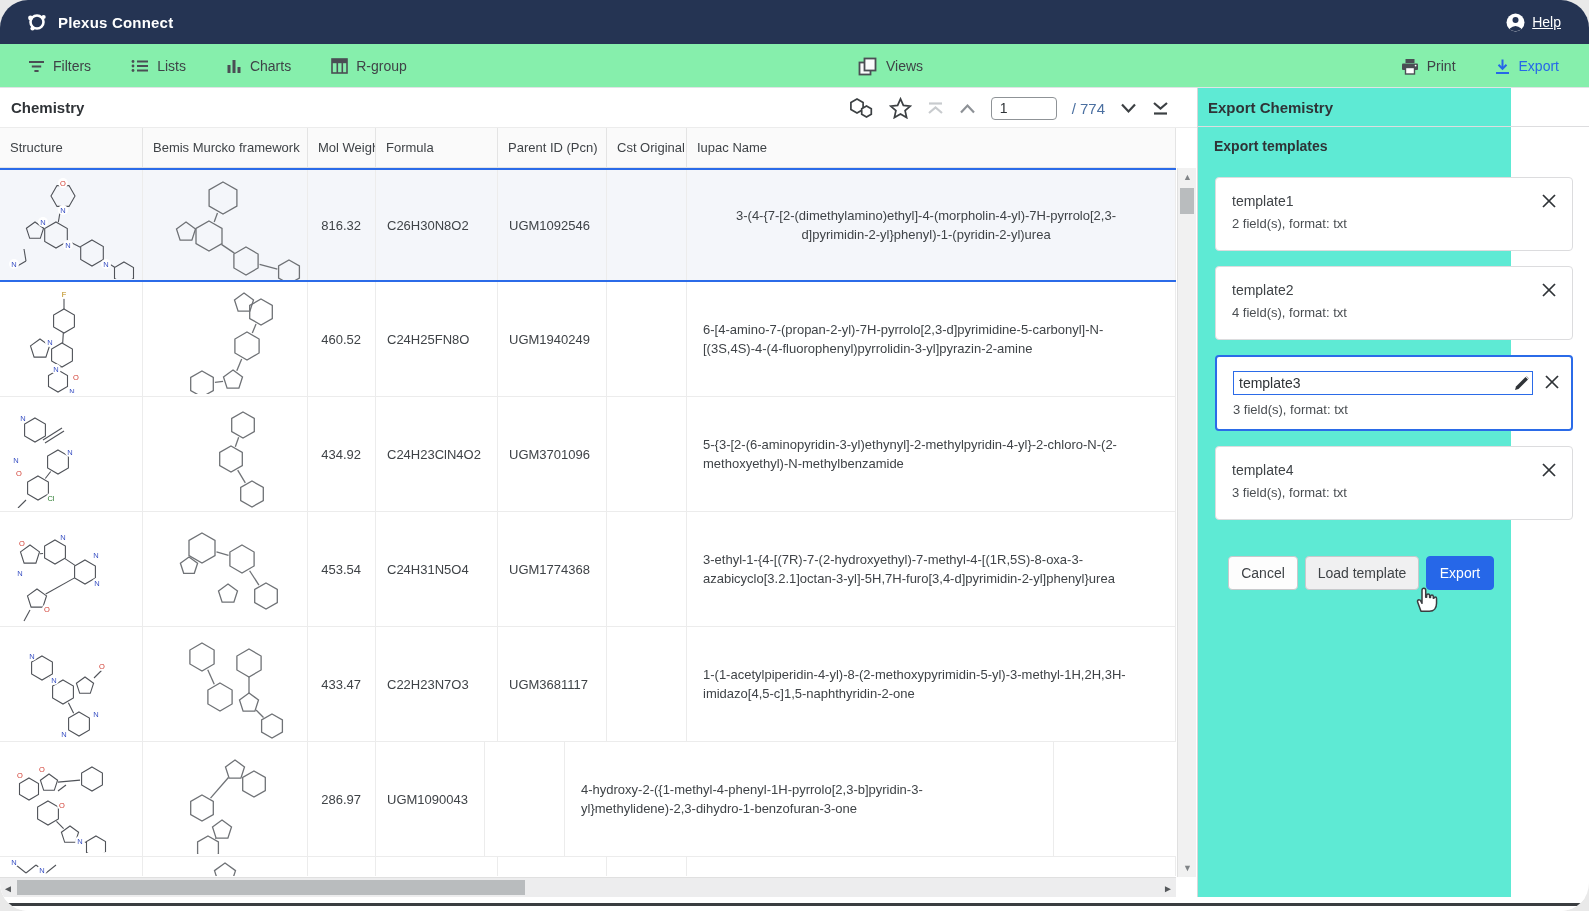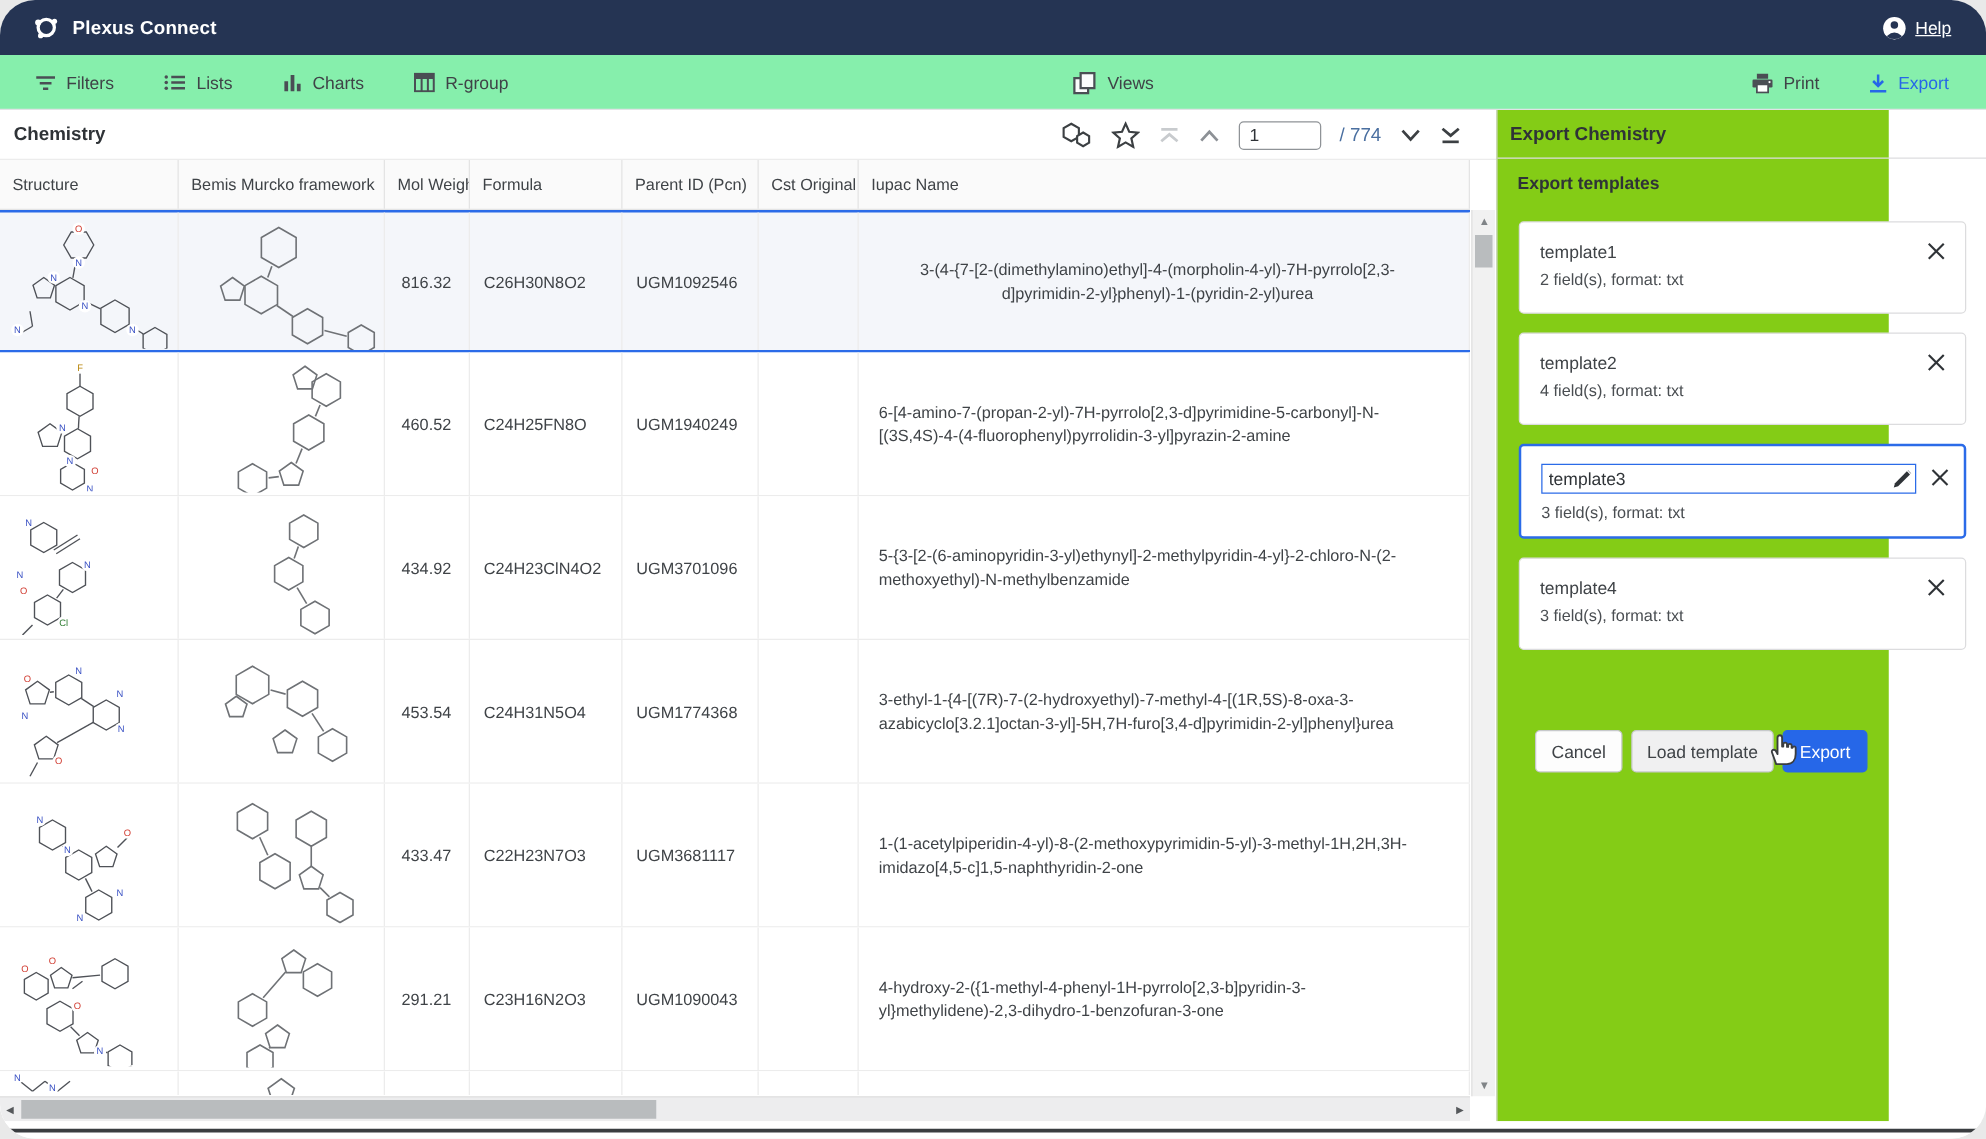--- a/index.html
+++ b/index.html
@@ -52,37 +52,37 @@
     border-left:1px solid #e0e0e0;}
   .vthumb{position:absolute;left:2px;top:20px;width:14px;height:26px;background:#b9bcbe;}
   .varrow{position:absolute;left:0;width:19px;height:16px;display:flex;align-items:center;justify-content:center;
     color:#808487;font-size:9px;cursor:pointer;}
   .hscroll{position:absolute;left:0;top:789px;width:1176px;height:20px;background:#ededee;
     border-top:1px solid #e0e0e0;}
   .hthumb{position:absolute;left:17px;top:2px;width:508px;height:15px;background:#b9bcbe;}
   .harrow{position:absolute;top:0;width:16px;height:20px;display:flex;align-items:center;justify-content:center;
     color:#55585b;font-size:10px;cursor:pointer;}
   
-  .panel{position:absolute;left:1197px;top:88px;width:314px;height:809px;background:#84cc16;
+  .panel{position:absolute;left:1197px;top:88px;width:314px;height:809px;background:#5eead4;
     border-left:1px solid #d7d7d9;}
   .panel-title{position:absolute;left:10px;top:11px;font-size:15px;font-weight:bold;color:#2f3337;}
   .panel-div{position:absolute;left:0;top:38px;width:392px;height:1px;background:#dddddf;}
   .panel-sub{position:absolute;left:16px;top:50px;font-size:14px;font-weight:bold;color:#2f3337;}
   .cards{position:absolute;left:17px;top:89px;width:358px;}
   .card{position:relative;width:358px;background:#fff;border:1px solid #dcdcde;border-radius:4px;
     margin-bottom:15px;padding:15px 16px 12px 16px;height:74px;cursor:pointer;}
   .card.editing{border:2px solid #2b6be8;height:76px;padding-top:14px;}
   .card .tname{font-size:14px;color:#3f4347;}
   .card .tdetails{font-size:13px;color:#4a4e52;margin-top:7px;}
   .card .xbtn{position:absolute;right:14px;top:14px;width:18px;height:18px;cursor:pointer;}
   .card.editing .xbtn{top:16px;right:10px;}
   .tname-input{width:300px;height:24px;border:1px solid #2b6be8;font-family:"Liberation Sans",sans-serif;
     font-size:14px;color:#2f3337;padding:0 24px 0 5px;outline:none;background:#fff;}
   .pencil{position:absolute;left:296px;top:17px;}
-  .panel-buttons{position:absolute;right:17px;top:496px;display:flex;gap:7px;}
+  .panel-buttons{position:absolute;right:17px;top:468px;display:flex;gap:7px;}
   .btn{height:34px;border-radius:4px;font-family:"Liberation Sans",sans-serif;font-size:14px;
     display:flex;align-items:center;justify-content:center;cursor:pointer;border:1px solid #c7c9cc;}
   .btn-cancel{width:70px;background:#fdfdfd;color:#3f4347;}
   .btn-load{width:114px;background:#f0f0f1;color:#3f4347;}
   .btn-export{width:68px;background:#2667e8;border:1px solid #2667e8;color:#fff;}
   
   .bottom{position:absolute;left:0;top:897px;width:1589px;height:14px;background:#fff;}
   .bottom .bar{position:absolute;left:0;top:6px;width:1589px;height:3px;background:#3a3d40;}
   .cursor{position:absolute;left:1412px;top:583px;pointer-events:none;z-index:50;}
 </style>
@@ -529,24 +529,21 @@
               <line x1="83.44313344553757" y1="33.55033118392643" x2="65.52392652080115" y2="54.18456946089563" stroke="#6f7276" stroke-width="1.3"></line>
               <line x1="70.8605938648508" y1="93.89352217376326" x2="70.36728736217904" y2="94.52777339148409" stroke="#6f7276" stroke-width="1.3"></line>
               <polygon points="90.0,16.0 99.5,22.9 95.9,34.1 84.1,34.1 80.5,22.9" fill="none" stroke="#6f7276" stroke-width="1.3"></polygon>
               <polygon points="109.0,27.0 120.3,33.5 120.3,46.5 109.0,53.0 97.7,46.5 97.7,33.5" fill="none" stroke="#6f7276" stroke-width="1.3"></polygon>
               <polygon points="57.0,51.0 68.3,57.5 68.3,70.5 57.0,77.0 45.7,70.5 45.7,57.5" fill="none" stroke="#6f7276" stroke-width="1.3"></polygon>
               <polygon points="77.0,76.0 86.5,82.9 82.9,94.1 71.1,94.1 67.5,82.9" fill="none" stroke="#6f7276" stroke-width="1.3"></polygon>
               <polygon points="63.0,92.0 73.4,98.0 73.4,110.0 63.0,116.0 52.6,110.0 52.6,98.0" fill="none" stroke="#6f7276" stroke-width="1.3"></polygon>
             </svg>
           </div>
           <div class="tcell num" style="width: 68px;">
-            <span style="max-width: 100%;">291.21</span>
-          </div>
-          <div class="tcell txt" style="width: 122px;">
-            <span style="max-width: 100%;">C23H16N2O3</span>
+            <span style="max-width: 100%;">286.97</span>
           </div>
           <div class="tcell txt" style="width: 109px;">
             <span style="max-width: 100%;">UGM1090043</span>
           </div>
           <div class="tcell txt" style="width: 80px;">
             <span style="max-width: 100%;"></span>
           </div>
           <div class="tcell iupac" style="width: 489px;">
             <span style="max-width: 100%;">4-hydroxy-2-({1-methyl-4-phenyl-1H-pyrrolo[2,3-b]pyridin-3-yl}methylidene)-2,3-dihydro-1-benzofuran-3-one</span>
           </div>

